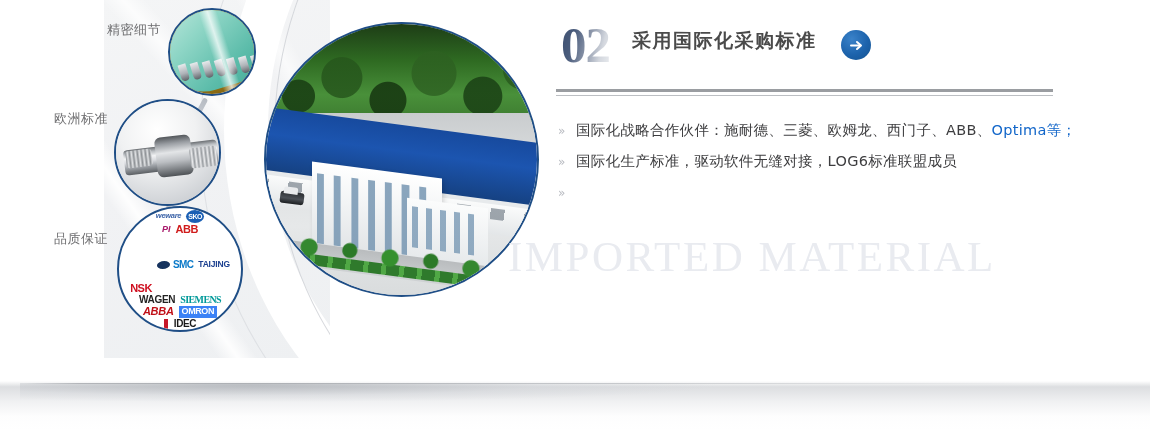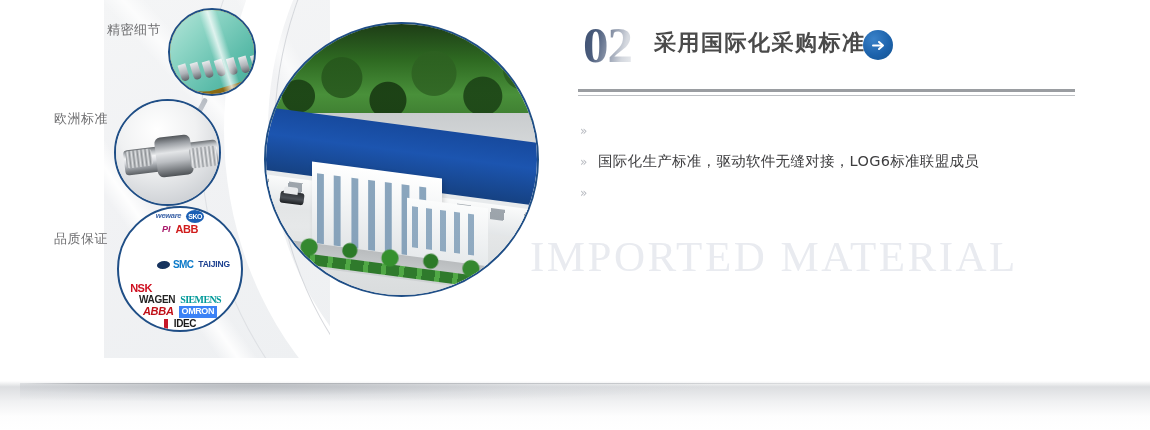--- a/index.html
+++ b/index.html
@@ -436,42 +436,42 @@
     left: 6.5%; top: 60%;
     width: 5%; height: 2.6%;
     background: #e8eaec;
     border-radius: 2px 2px 0 0;
     transform: rotate(7.5deg);
   }
 
   
   .right-wrap {
     position: absolute;
-    left: 578px; top: 0;
+    left: 556px; top: 0;
     width: 512px; height: 318px;
   }
 
   .num-badge {
     position: absolute;
     left: 5px; top: 20px;
     font-size: 51px;
     font-weight: bold;
     font-family: "Liberation Serif", "DejaVu Serif", serif;
     letter-spacing: -1px;
     background: linear-gradient(105deg, #3d4f70 0%, #4a5c7c 28%, #8e98ab 54%, #d3d7de 78%, #eceef1 100%);
     -webkit-background-clip: text;
     background-clip: text;
     color: transparent;
     line-height: 1;
   }
 
   .head-title {
     position: absolute;
     left: 76px; top: 28px;
-    font-size: 22px;
+    font-size: 19px;
     font-weight: bold;
     color: #4a4a4a;
     letter-spacing: 1.5px;
     font-family: "DejaVu Sans", "Liberation Sans", sans-serif;
     white-space: nowrap;
   }
   .head-sub {
     position: absolute;
     left: 79px; top: 62px;
     font-size: 12.5px;
@@ -650,20 +650,21 @@
       </svg>
     </div>
 
     <div class="rule-thick"></div>
     <div class="rule-thin"></div>
 
     <div class="bullets">
 
       <div class="bullet-row">
         <span class="bullet-mark">»</span>
+        <span class="bullet-text"><span>国际化战略合作伙伴：施耐德、三菱、欧姆龙、西门子、ABB、</span><span class="hl-blue">Optima等；</span></span>
       </div>
 
       <div class="bullet-row">
         <span class="bullet-mark">»</span>
         <span class="bullet-text"><span>国际化生产标准，驱动软件无缝对接，LOG6标准联盟成员</span></span>
       </div>
 
       <div class="bullet-row">
         <span class="bullet-mark">»</span>
       </div>

